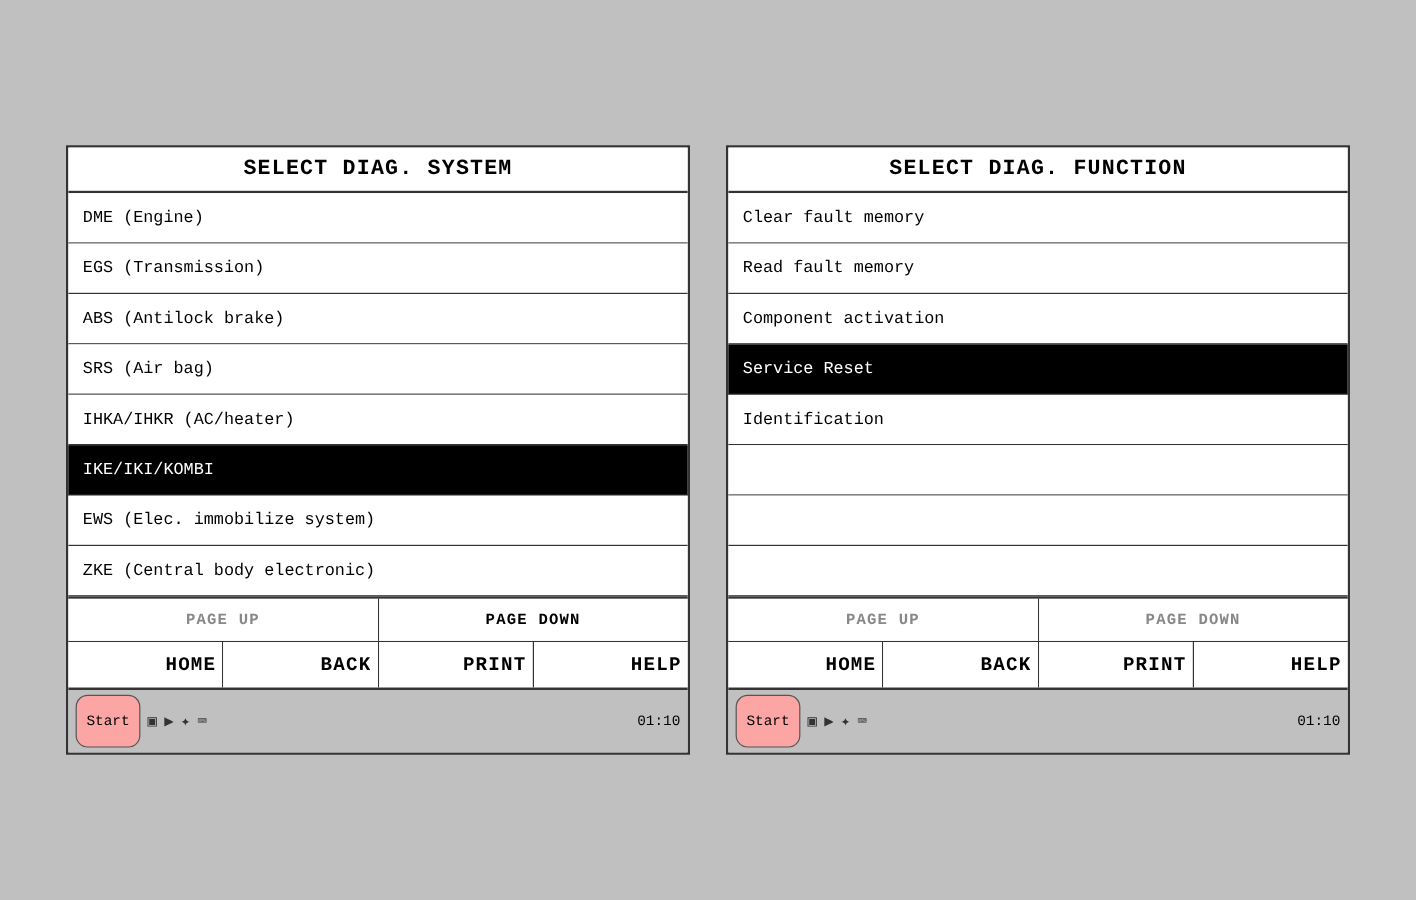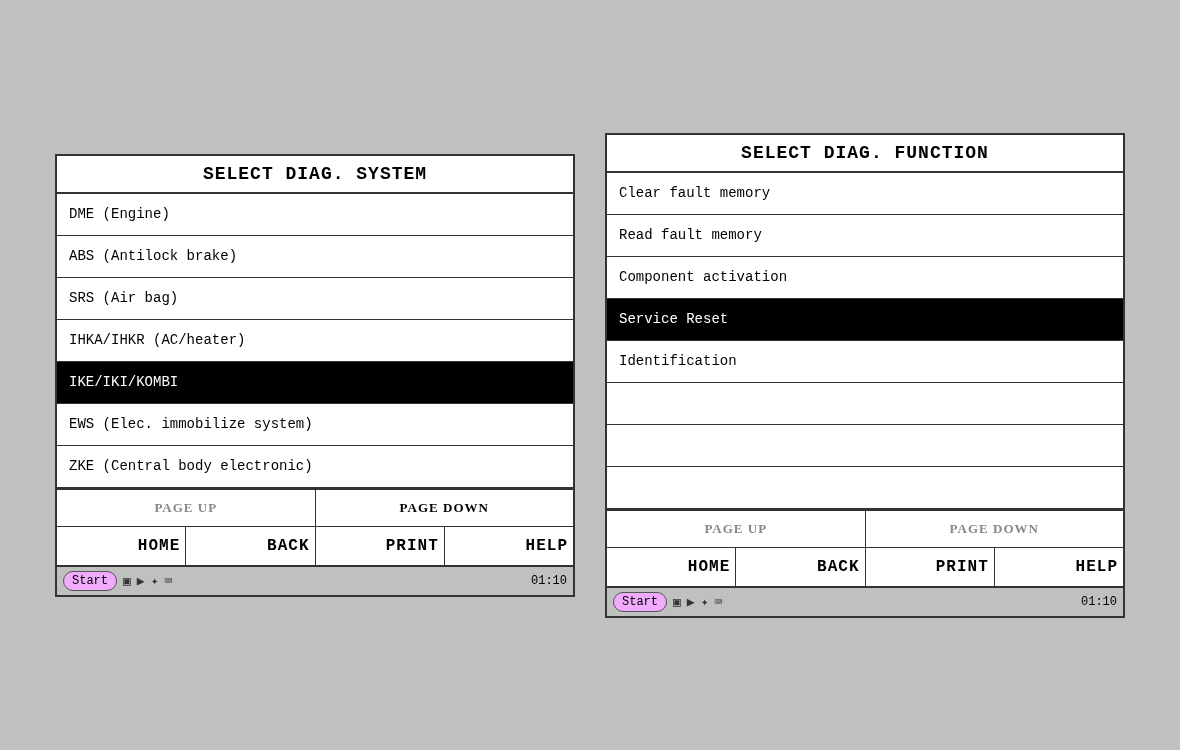--- a/index.html
+++ b/index.html
@@ -63,21 +63,21 @@
     .nav-btn {
       flex: 1;
       padding: 10px 5px;
       text-align: center;
       font-size: 13px;
       font-weight: bold;
       letter-spacing: 1px;
       border: none;
       background: #fff;
       cursor: pointer;
-      font-family: Liberation Serif, serif;
+      font-family: Liberation Mono, monospace;
       color: #888;
     }
     .nav-btn.active {
       color: #000;
     }
     .nav-btn-divider {
       width: 1px;
       background: #333;
     }
     .nav-row-bottom {
@@ -103,24 +103,24 @@
     .taskbar {
       background: #c0c0c0;
       border-top: 2px solid #333;
       padding: 4px 6px;
       display: flex;
       align-items: center;
       gap: 6px;
       font-size: 12px;
     }
     .start-btn {
-      background: #f0abfc;
+      background: #fca5a5;
       border: 1px solid #555;
       border-radius: 10px;
-      padding: 2px 8px;
+      padding: 14px 8px;
       font-size: 12px;
       font-family: 'Courier New', Courier, monospace;
       cursor: pointer;
     }
     .taskbar-icon {
       font-size: 13px;
       color: #333;
     }
     .taskbar-time {
       font-size: 12px;
@@ -129,20 +129,21 @@
     }
   </style>
 </head>
 <body>
 
 <div class="panel">
   <div class="panel-header">SELECT DIAG. SYSTEM</div>
   <div class="menu-list">
 
   <div class="menu-item">DME (Engine)</div>
+      <div class="menu-item">EGS (Transmission)</div>
       <div class="menu-item">ABS (Antilock brake)</div>
       <div class="menu-item">SRS (Air bag)</div>
       <div class="menu-item">IHKA/IHKR (AC/heater)</div>
       <div class="menu-item selected">IKE/IKI/KOMBI</div>
       <div class="menu-item">EWS (Elec. immobilize system)</div>
       <div class="menu-item">ZKE (Central body electronic)</div>
     </div>
   <div class="nav-section">
     <div class="nav-row-top">
       <button class="nav-btn">PAGE UP</button>

